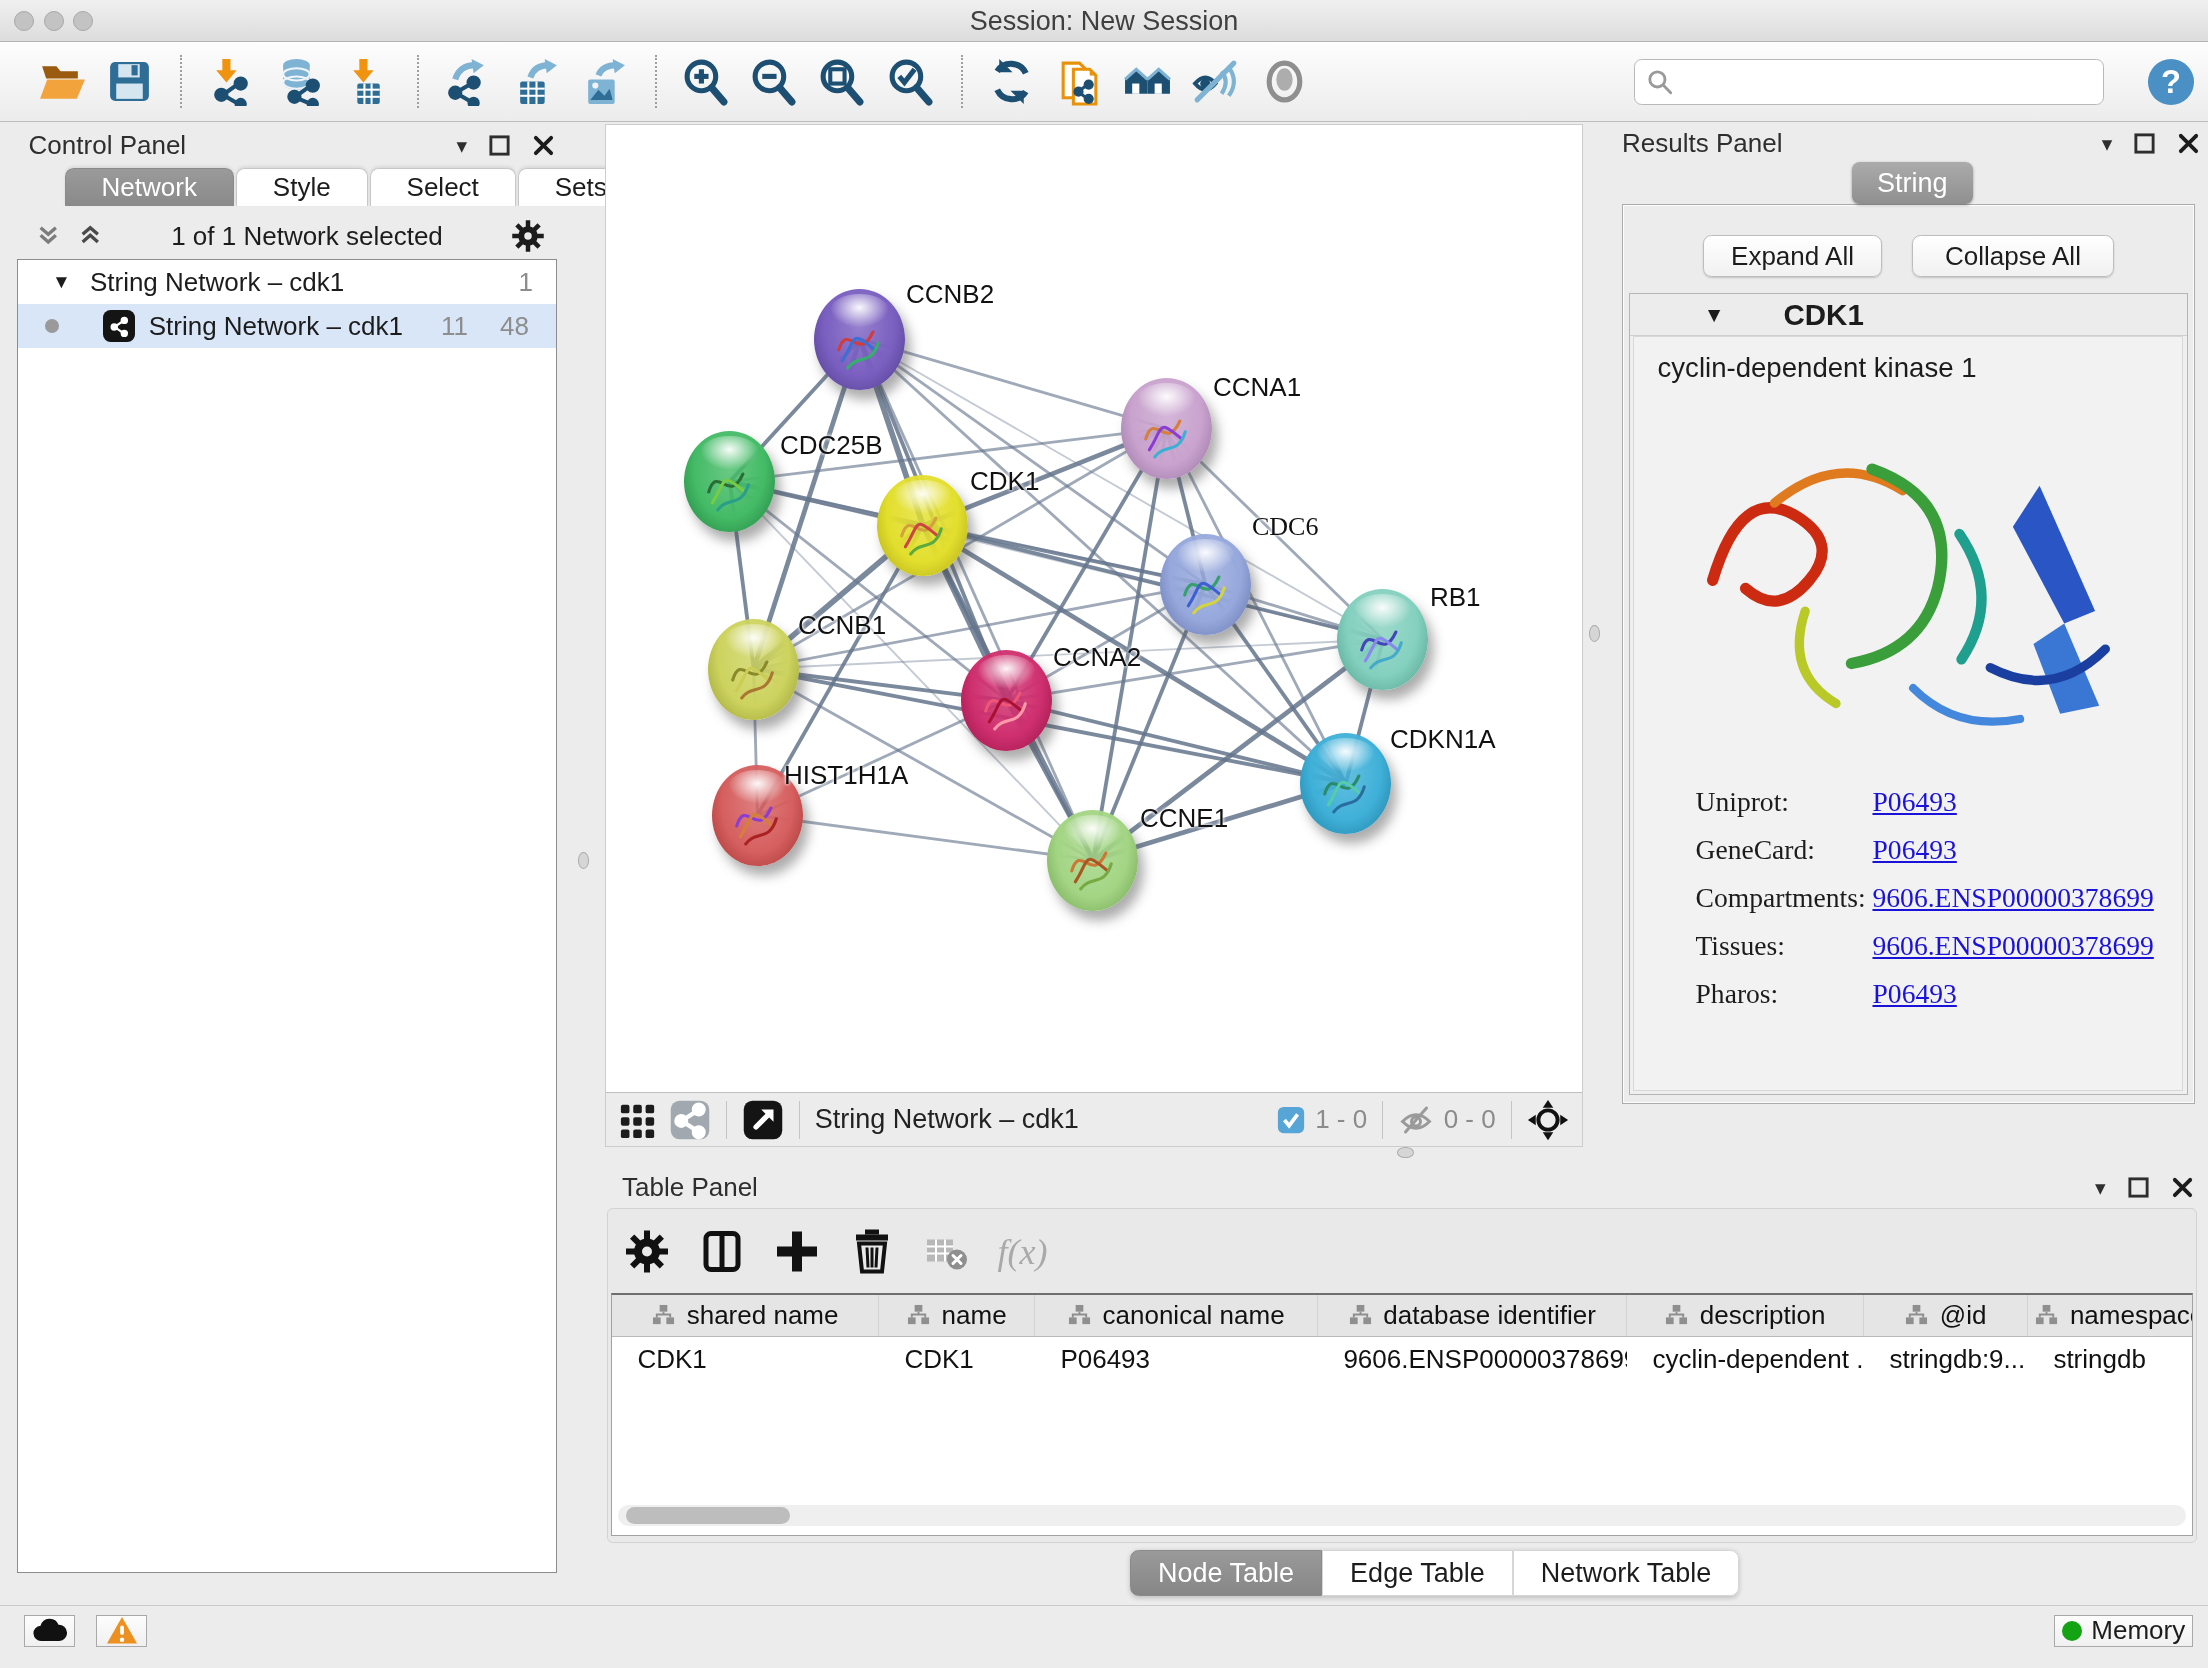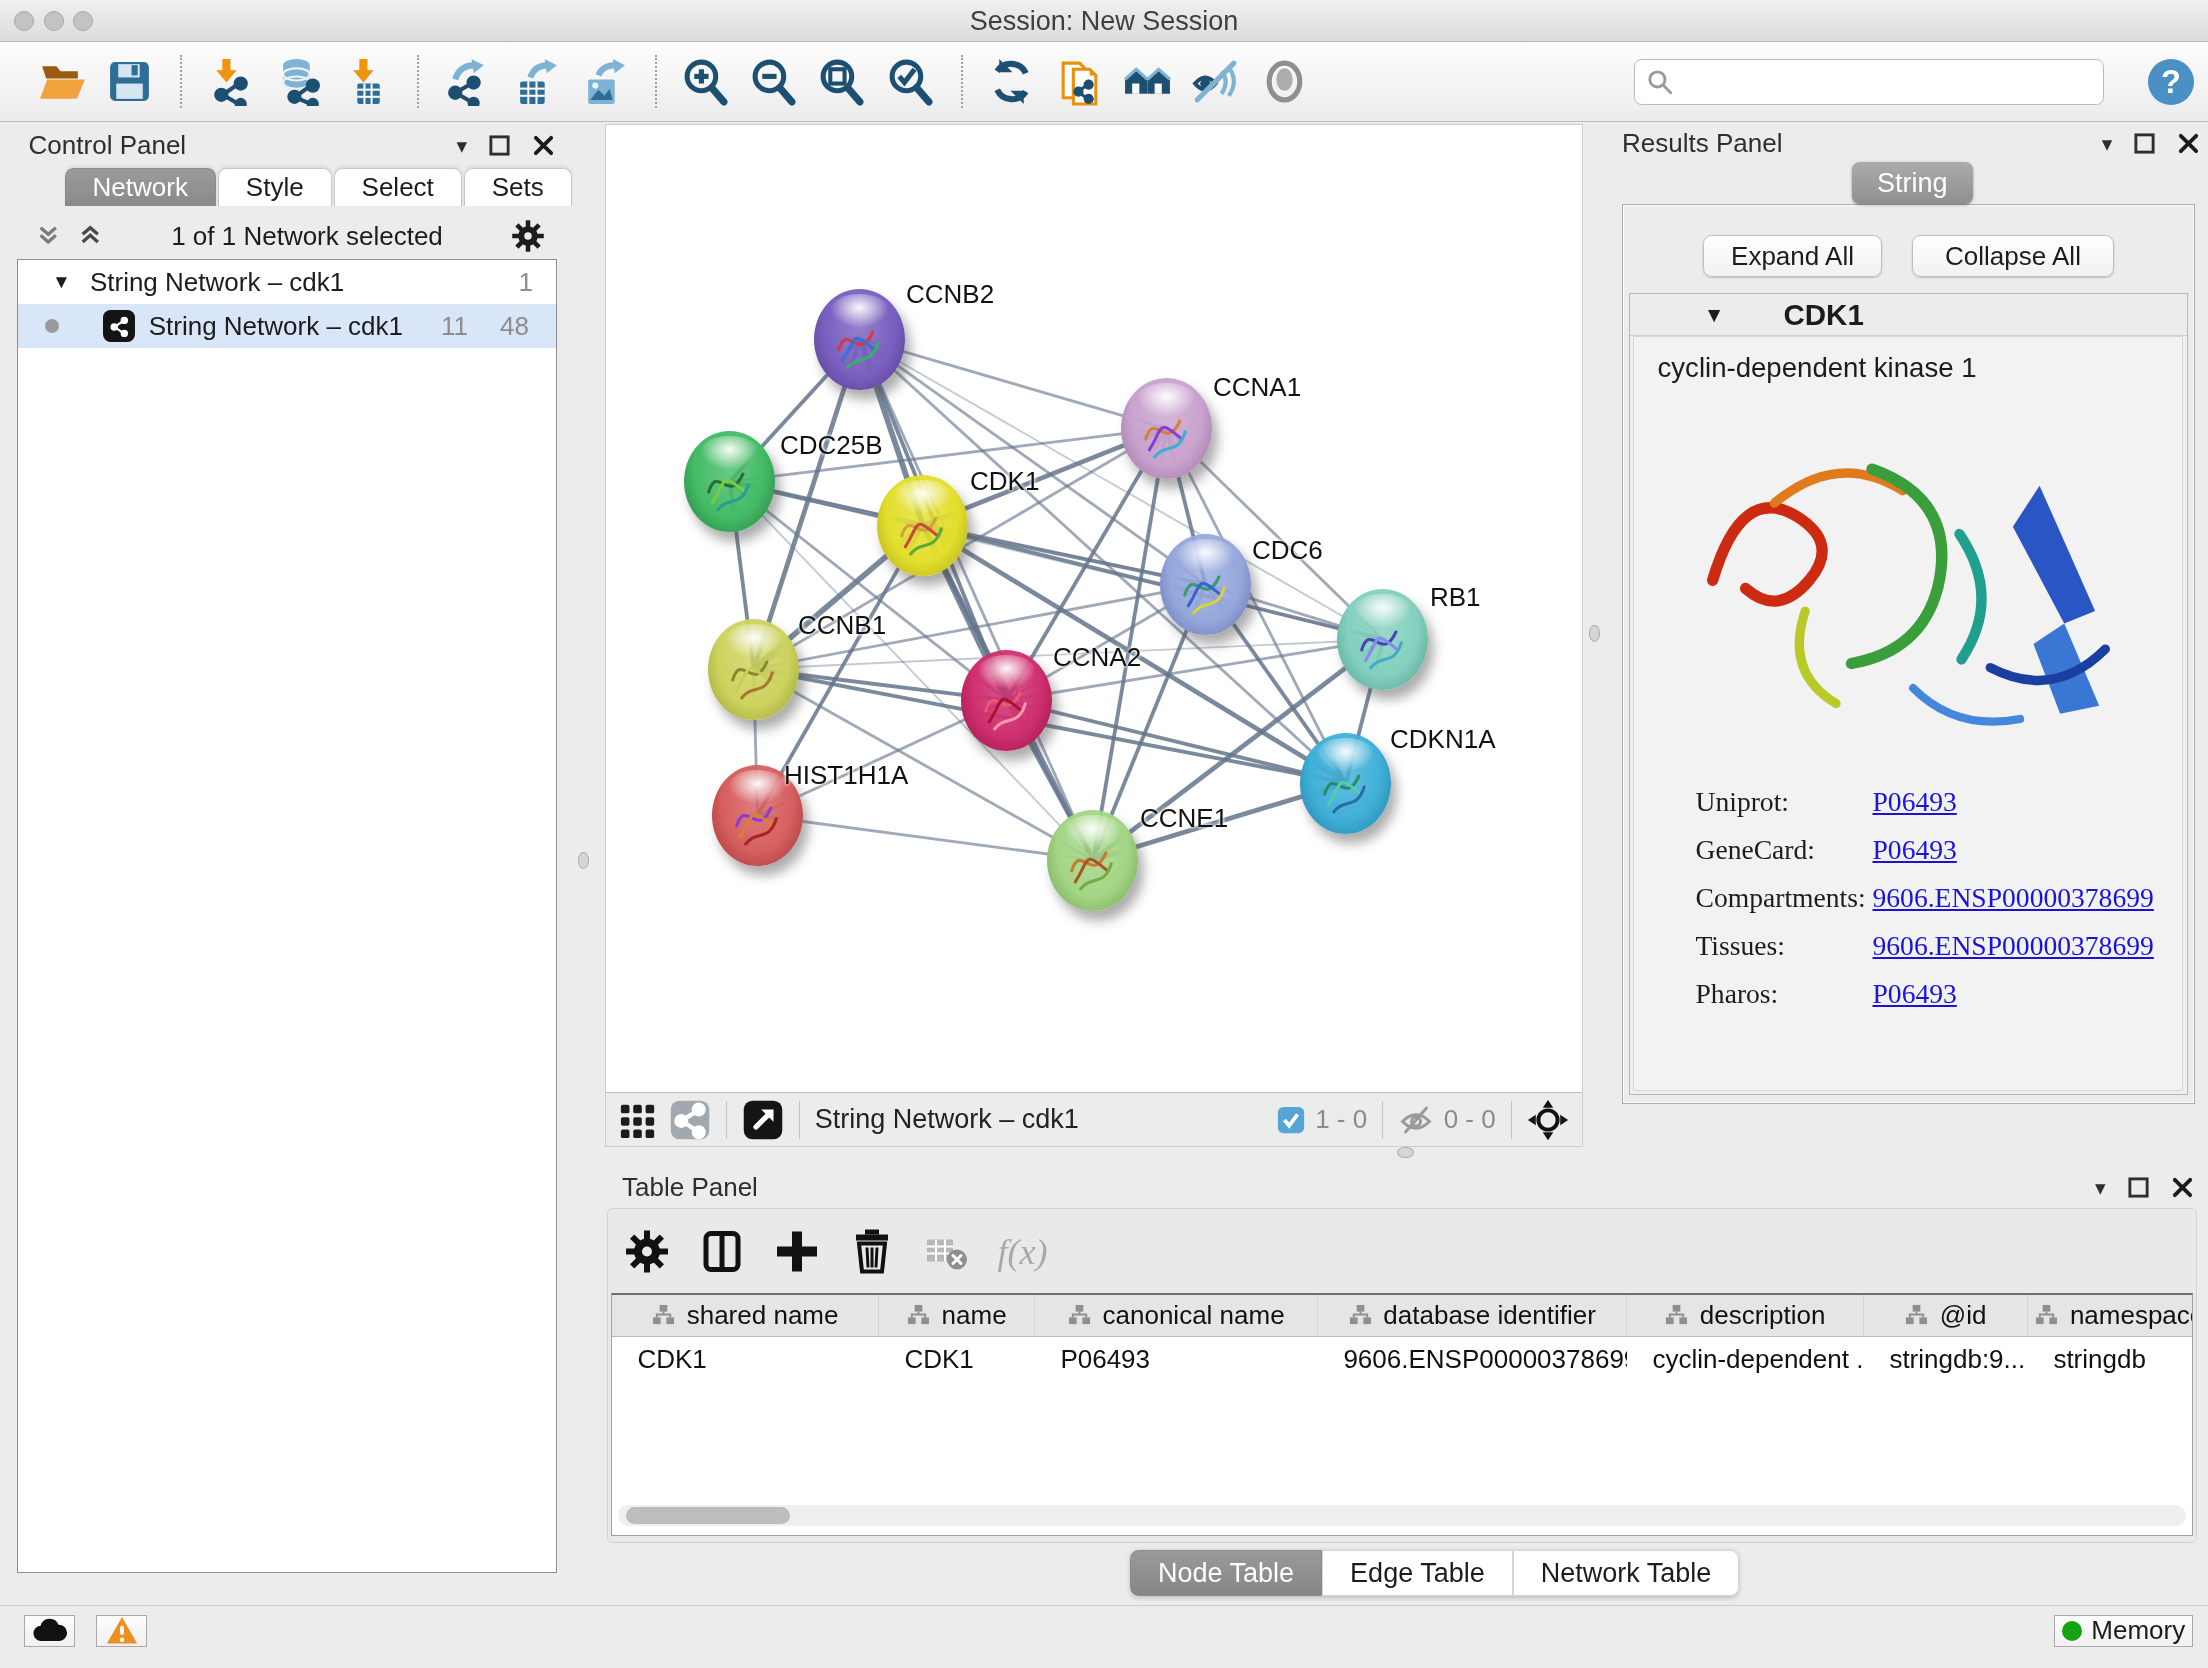--- a/index.html
+++ b/index.html
@@ -29,21 +29,21 @@
 
   
   .panel-title { font-size:26px; color:#2e2e2e; }
   .pctl { display:flex; align-items:center; gap:21px; }
   .pctl svg { display:block; }
   .tri { font-size:21px; color:#2e2e2e; line-height:1; }
 
   
   .control-panel { left:7.6px; top:126px; width:557px; height:1451px; }
   .cp-tabs { left:57px; top:42px; display:flex; }
-  .tab { height:38px; padding:0 27px; background:#fff; border:1px solid #c7c7c7; border-bottom:none;
+  .tab { height:38px; padding:0 36px; background:#fff; border:1px solid #c7c7c7; border-bottom:none;
     border-radius:8.6px 8.6px 0 0; font-size:26px; display:flex; align-items:center; color:#1c1c1c;
     box-shadow:0 -1.9px 2.9px rgba(0,0,0,.08); margin-right:1.9px; }
   .tab.sel { background:linear-gradient(#9a9a9a,#8a8a8a); color:#fff; border-color:#8a8a8a; }
   .cp-subhead { left:9.5px; right:7.6px; top:88px; height:44px; display:flex; align-items:center; }
   .cp-list { left:9.5px; right:7.6px; top:133px; bottom:3.8px; background:#fff; border:1px solid #8d8d8d; }
   .tree-row { height:44px; display:flex; align-items:center; font-size:26px; position:relative; }
   .tree-row.sel { background:#d9e6f8; }
   .count { color:#8d8d8d; }
   .appicon { width:32px; height:32px; border-radius:7.6px; background:#141414; display:flex; align-items:center; justify-content:center; }
 
@@ -471,21 +471,21 @@
         </svg>
       </div>
       <div class="net-label" style="left: 364px; top: 341px;">CDK1</div>
       <div class="net-node" style="left: 554px; top: 409px; background: radial-gradient(at 50% 38%, rgba(150, 168, 220, 0.8) 0%, rgb(150, 168, 220) 55%, rgb(95, 111, 168) 100%);">
         <svg width="59" height="63" viewBox="0 0 60 70">
           <path d="M8,40 C18,8 30,55 46,20" fill="none" stroke="#35a06a" stroke-width="3.4" stroke-linecap="round"></path>
           <path d="M12,52 C28,28 20,16 48,40" fill="none" stroke="#3c5fd4" stroke-width="3.4" stroke-linecap="round"></path>
           <path d="M18,60 C30,44 44,58 52,32" fill="none" stroke="#d4d43c" stroke-width="3.4" stroke-linecap="round"></path>
         </svg>
       </div>
-      <div class="net-label" style="left: 646px; top: 410px;">CDC6</div>
+      <div class="net-label" style="left: 646px; top: 387px; font-family: Liberation Serif, serif;">CDC6</div>
       <div class="net-node" style="left: 731px; top: 464px; background: radial-gradient(at 50% 38%, rgba(132, 208, 190, 0.8) 0%, rgb(132, 208, 190) 55%, rgb(77, 154, 136) 100%);">
         <svg width="59" height="63" viewBox="0 0 60 70">
           <path d="M8,40 C18,8 30,55 46,20" fill="none" stroke="#4444bb" stroke-width="3.4" stroke-linecap="round"></path>
           <path d="M12,52 C28,28 20,16 48,40" fill="none" stroke="#8888ee" stroke-width="3.4" stroke-linecap="round"></path>
           <path d="M18,60 C30,44 44,58 52,32" fill="none" stroke="#44aacc" stroke-width="3.4" stroke-linecap="round"></path>
         </svg>
       </div>
       <div class="net-label" style="left: 824px; top: 457px;">RB1</div>
       <div class="net-node" style="left: 102px; top: 494px; background: radial-gradient(at 50% 38%, rgba(205, 211, 94, 0.8) 0%, rgb(205, 211, 94) 55%, rgb(148, 153, 47) 100%);">
         <svg width="59" height="63" viewBox="0 0 60 70">

